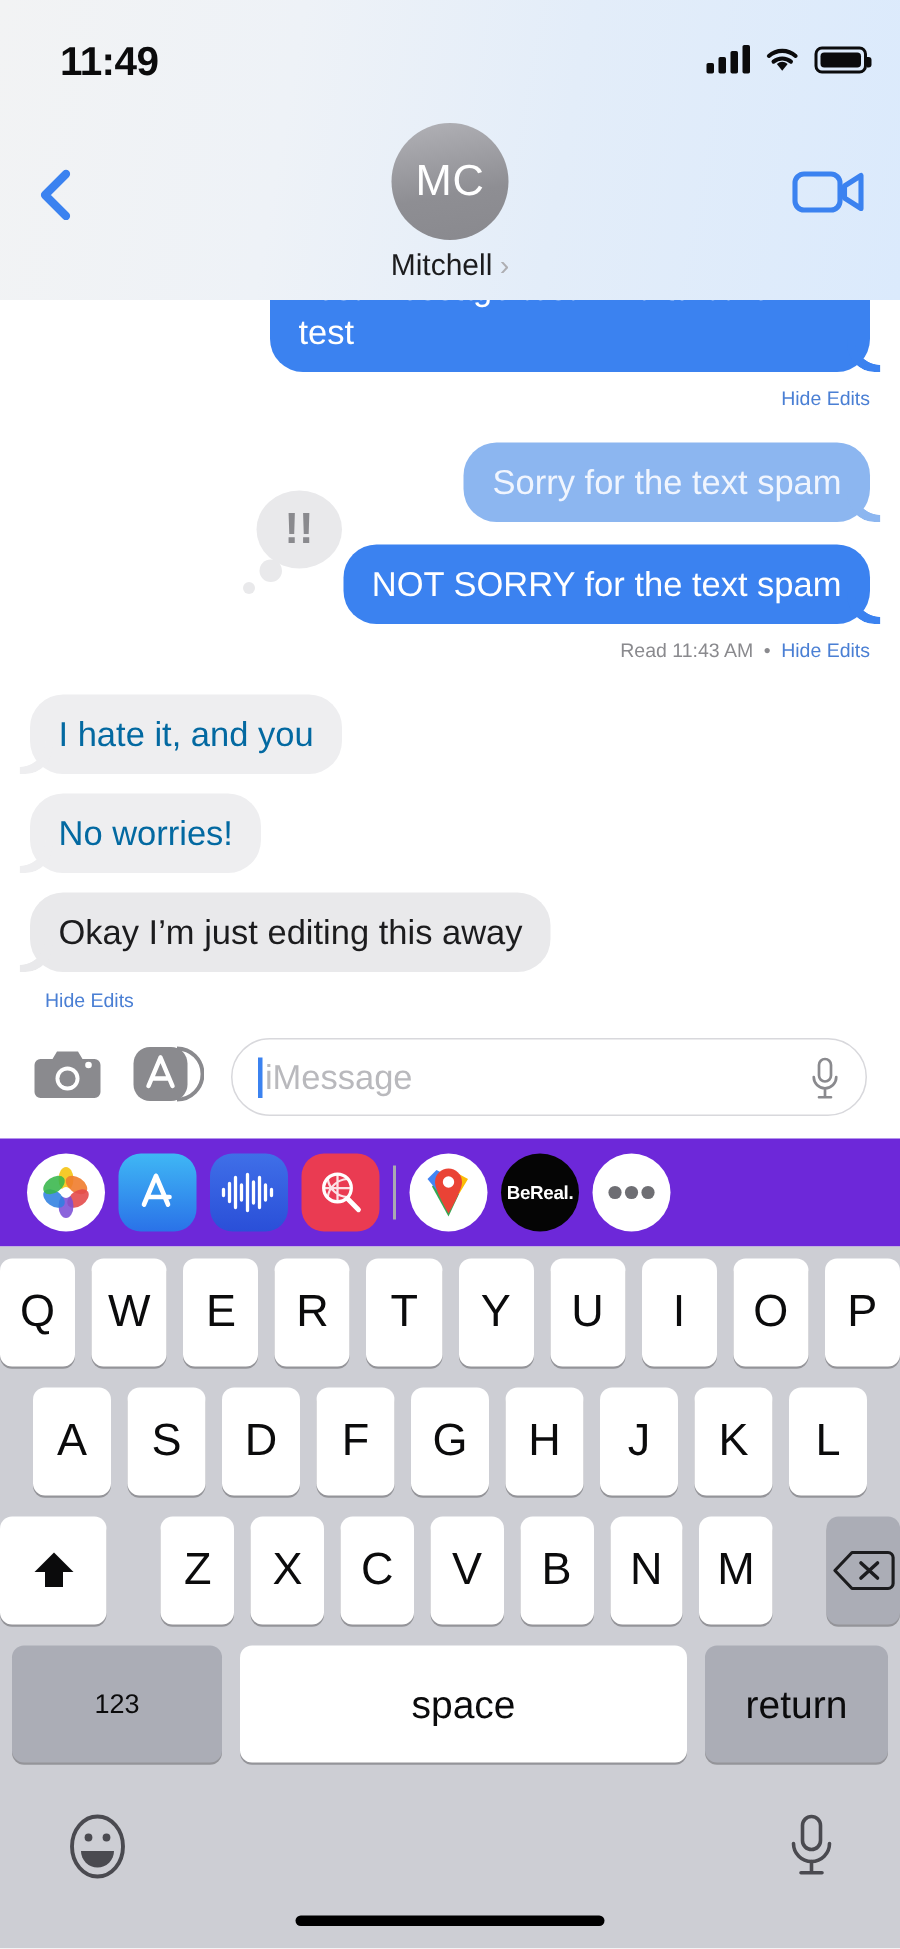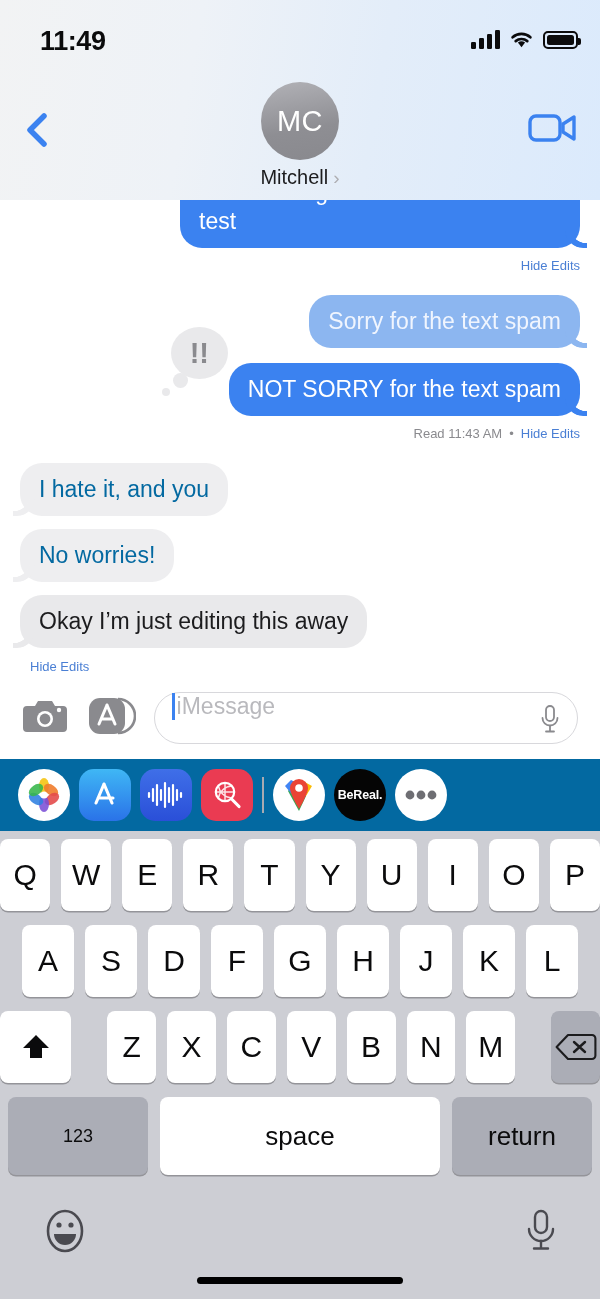--- a/index.html
+++ b/index.html
@@ -88,29 +88,29 @@
   }
   .tapback .bang { font-size:29px; color:#8a8a8e; font-weight:700; line-height:1; letter-spacing:0; }
   .tapback::before{content:"";position:absolute;left:2px;bottom:-9px;width:15px;height:15px;border-radius:50%;background:#e9e9eb;}
   .tapback::after{content:"";position:absolute;left:-9px;bottom:-17px;width:8px;height:8px;border-radius:50%;background:#e9e9eb;}
   .tb-anchor { position:relative; }
 
   
   .inputbar { flex:0 0 82px; display:flex; align-items:center; gap:18px; padding:0 22px; background:#fff; }
   .field {
     flex:1; height:52px; border:1.6px solid #d8d8dc; border-radius:26px;
-    display:flex; align-items:flex-start; padding:0 17px; position:relative;
+    display:flex; align-items:center; padding:0 17px; position:relative;
   }
   .caret { width:2.6px; height:27px; background:#3b82f0; margin-right:2px; }
   .ph { font-size:23px; color:#b9b9bd; }
   .mic-field { position:absolute; right:16px; top:11px; }
 
   
   .drawer {
-    flex:0 0 72px; background:#0369a1; display:flex; align-items:center; gap:9px;
+    flex:0 0 72px; background:#6d28d9; display:flex; align-items:center; gap:9px;
     padding:12px 18px; overflow:hidden;
   }
   .appicon { width:52px; height:52px; border-radius:15px; flex:0 0 52px; display:flex; align-items:center; justify-content:center; position:relative; cursor:pointer; overflow:hidden; }
   .divider { width:2px; height:36px; background:#a9aab1; flex:0 0 2px; }
 
   
   .keyboard { flex:0 0 auto; background:#cdced4; padding:8px 0 0; }
   .krow { display:flex; justify-content:center; gap:11px; margin-bottom:14px; }
   .krow.r2 { gap:11px; }
   .key {
@@ -120,21 +120,21 @@
   }
   .krow.r1 .key { width:52px; }
   .krow.r2 .key { width:52px; }
   .krow.r3 .key { width:52px; }
   .key.wide-fn { width:76px; background:#abadb6; box-shadow:0 1.5px 0 rgba(0,0,0,0.28); }
   .key.shift { background:#fff; }
   .spacer-r3 { width:14px; flex:0 0 14px; }
   .krow.r4 { gap:12px; padding:0 8px; }
   .key.num { width:140px; height:78px; background:#abadb6; font-size:18px; }
   .key.space { flex:1; height:78px; font-size:26px; }
-  .key.ret { width:140px; height:78px; background:#abadb6; font-size:26px; }
+  .key.ret { width:122px; height:78px; background:#abadb6; font-size:26px; }
   .kb-toolbar { height:88px; display:flex; align-items:center; justify-content:space-between; padding:0 42px; }
   .home-bar { height:22px; display:flex; align-items:flex-start; justify-content:center; }
   .home-ind { width:206px; height:7px; border-radius:4px; background:#000; }
 </style>
 </head>
 <body>
 
 <div id="phone">
 
   <div class="header">

